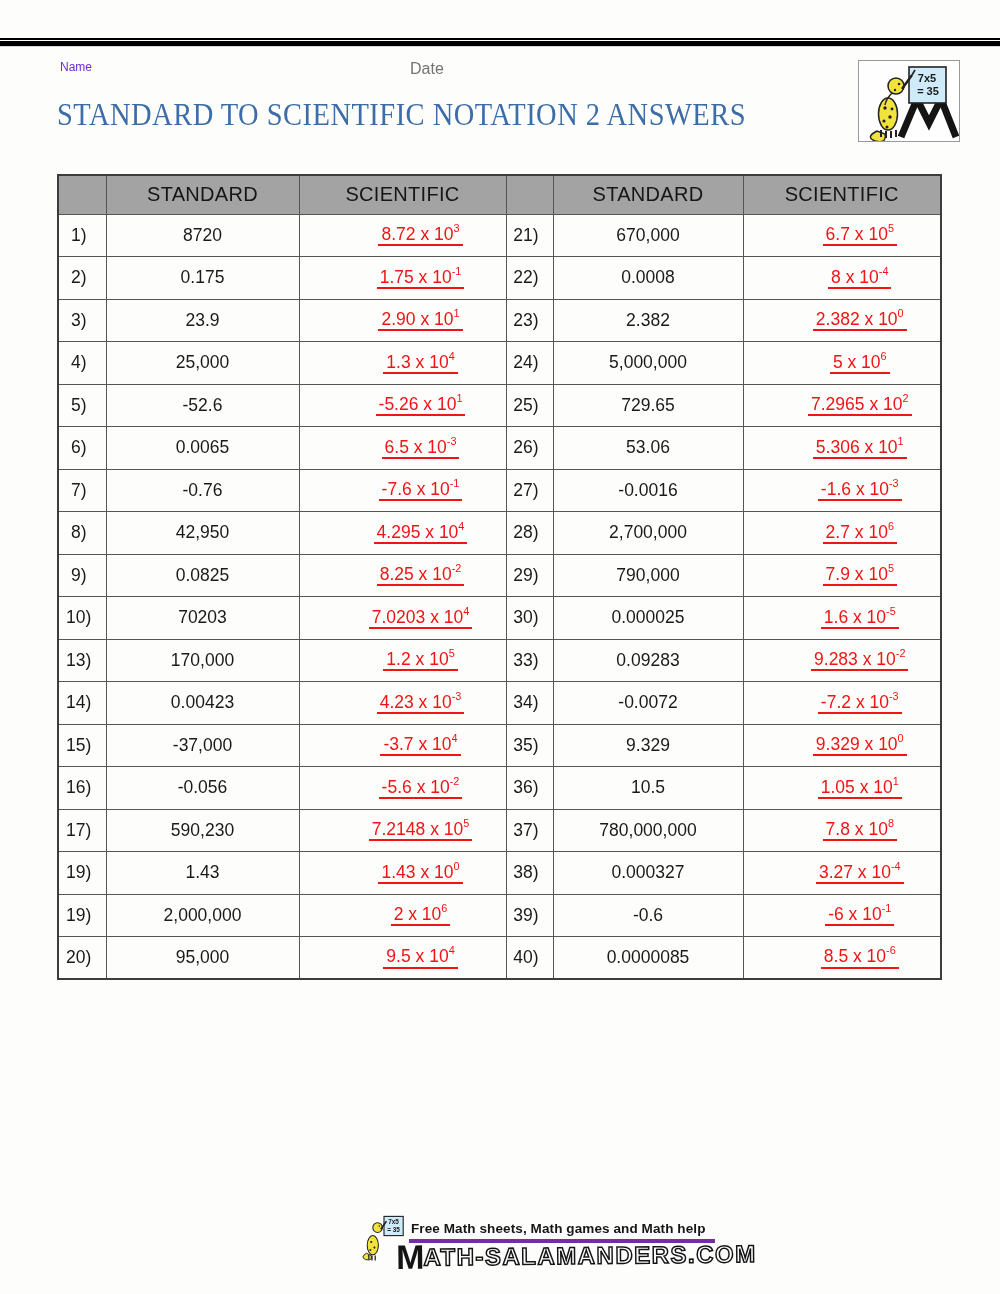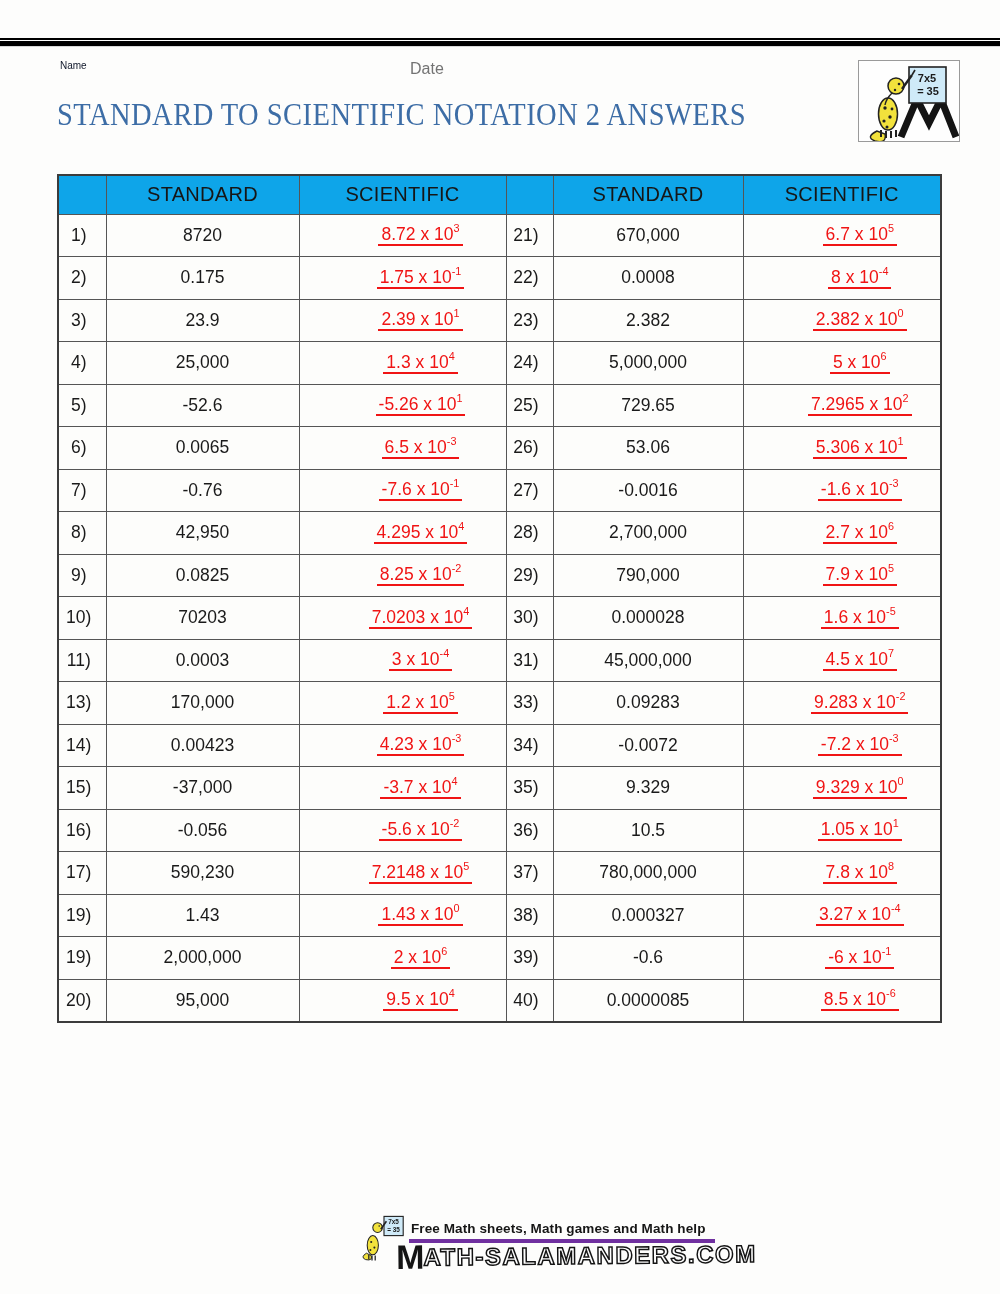--- a/index.html
+++ b/index.html
@@ -7,21 +7,21 @@
   body { font-family:"Liberation Sans", sans-serif; color:#1a1a1a; }
   .sheet {
     position:relative; width:1000px; height:1294px;
     background:#fdfdfc; overflow:hidden; margin:0 auto;
   }
   
   .top-rule {
     position:absolute; left:0; top:38px; width:100%; height:9px;
     background:linear-gradient(#000 0 22%, #fff 22% 38%, #000 38% 88%, #d8d8d8 88% 100%);
   }
-  .name-label { position:absolute; left:60px; top:60px; font-size:10px; color:#0f172a; }
+  .name-label { position:absolute; left:60px; top:60px; font-size:12px; color:#6d28d9; }
   .date-label { position:absolute; left:410px; top:60px; font-size:16px; color:#737373; }
 
   .logo-box {
     position:absolute; left:858px; top:60px; width:102px; height:82px;
     background:#fefefe; border:1px solid #9a9a9a;
   }
   .logo-box svg { width:100%; height:100%; }
 
   .page-title {
     position:absolute; left:57px; top:97px;
@@ -37,21 +37,21 @@
     position:absolute; left:57px; top:174px; width:883px;
     border-collapse:collapse; table-layout:fixed;
     background:#fdfdfb;
   }
   table.wk th, table.wk td {
     border:1px solid #555; overflow:hidden;
   }
   table.wk { border:2px solid #3c3c3c; }
   table.wk tr.hdr th {
     height:39px; font-size:20px; font-weight:400; letter-spacing:0.3px;
-    text-align:center; color:#161616; background:#0ea5e9;
+    text-align:center; color:#161616; background:#a3a3a3;
   }
   table.wk td { height:42.5px; font-size:17.5px; text-align:center; vertical-align:middle; }
   td.num { text-align:right; padding-right:7px; }
   td.sci { color:var(--answer-red,#f01414); }
   .ans {
     display:inline-block; line-height:1.05; padding:0 3px 1px 3px;
     border-bottom:2px solid var(--answer-red,#f01414); white-space:nowrap;margin-left:36px;
   }
   .ans sup { font-size:0.62em; position:relative; top:-1px; }
 
@@ -161,21 +161,21 @@
       <td class="num c-rnum">22)</td>
       <td class="std c-rstd">0.0008</td>
       <td class="sci">
         <span class="ans"><span class="c-rcoef">8 x 10</span><sup class="c-rexp">-4</sup></span>
       </td>
     </tr>
         <tr>
       <td class="num c-lnum">3)</td>
       <td class="std c-lstd">23.9</td>
       <td class="sci">
-        <span class="ans"><span class="c-lcoef">2.39 x 10</span><sup class="c-lexp">1</sup></span>
+        <span class="ans"><span class="c-lcoef">2.90 x 10</span><sup class="c-lexp">1</sup></span>
       </td>
       <td class="num c-rnum">23)</td>
       <td class="std c-rstd">2.382</td>
       <td class="sci">
         <span class="ans"><span class="c-rcoef">2.382 x 10</span><sup class="c-rexp">0</sup></span>
       </td>
     </tr>
         <tr>
       <td class="num c-lnum">4)</td>
       <td class="std c-lstd">25,000</td>
@@ -248,35 +248,23 @@
         <span class="ans"><span class="c-rcoef">7.9 x 10</span><sup class="c-rexp">5</sup></span>
       </td>
     </tr>
         <tr>
       <td class="num c-lnum">10)</td>
       <td class="std c-lstd">70203</td>
       <td class="sci">
         <span class="ans"><span class="c-lcoef">7.0203 x 10</span><sup class="c-lexp">4</sup></span>
       </td>
       <td class="num c-rnum">30)</td>
-      <td class="std c-rstd">0.000028</td>
+      <td class="std c-rstd">0.000025</td>
       <td class="sci">
         <span class="ans"><span class="c-rcoef">1.6 x 10</span><sup class="c-rexp">-5</sup></span>
-      </td>
-    </tr>
-        <tr>
-      <td class="num c-lnum">11)</td>
-      <td class="std c-lstd">0.0003</td>
-      <td class="sci">
-        <span class="ans"><span class="c-lcoef">3 x 10</span><sup class="c-lexp">-4</sup></span>
-      </td>
-      <td class="num c-rnum">31)</td>
-      <td class="std c-rstd">45,000,000</td>
-      <td class="sci">
-        <span class="ans"><span class="c-rcoef">4.5 x 10</span><sup class="c-rexp">7</sup></span>
       </td>
     </tr>
         <tr>
       <td class="num c-lnum">13)</td>
       <td class="std c-lstd">170,000</td>
       <td class="sci">
         <span class="ans"><span class="c-lcoef">1.2 x 10</span><sup class="c-lexp">5</sup></span>
       </td>
       <td class="num c-rnum">33)</td>
       <td class="std c-rstd">0.09283</td>

